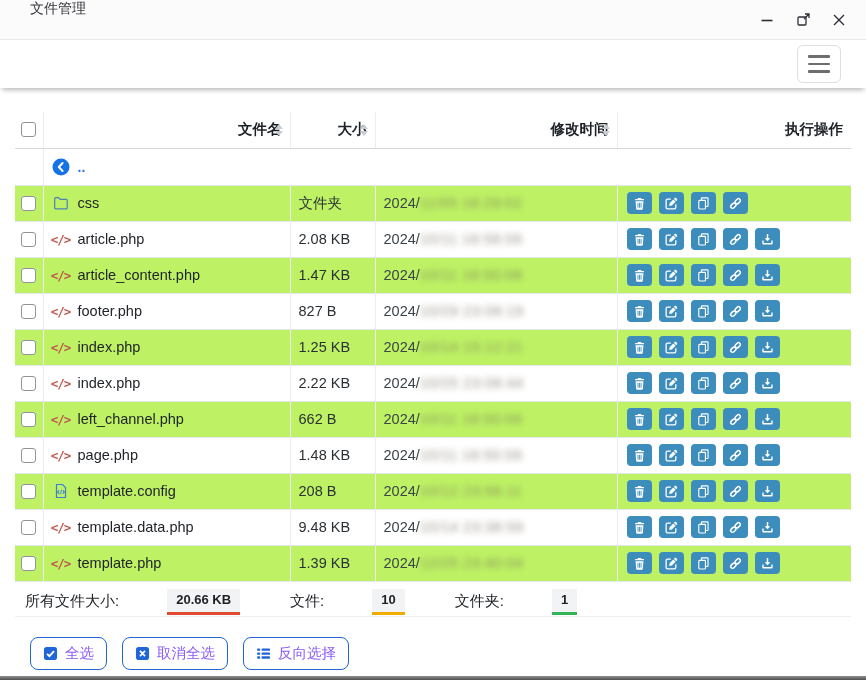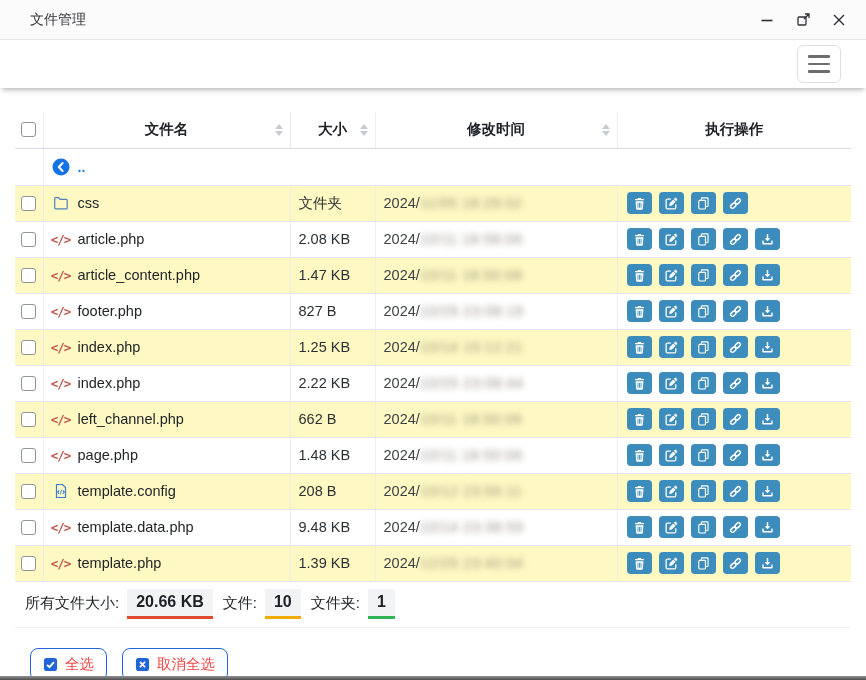--- a/index.html
+++ b/index.html
@@ -4,21 +4,21 @@
 <style>
   * { box-sizing: border-box; margin: 0; padding: 0; }
   html,body { width:866px; height:680px; }
   body {
     font-family: "Liberation Sans", sans-serif;
     background:#fff; color:#212529; position:relative; overflow:hidden;
   }
   
   .titlebar{
     height:40px; background:#fbfbfb; border-bottom:1px solid #e8e8e8;
-    display:flex; align-items:center; padding:0 18px 0 30px;
+    display:flex; padding:0 18px 0 30px;
   }
   .titlebar .title{ font-size:14px; color:#35353d; }
   .win-controls{ margin-left:auto; display:flex; align-items:center; gap:18px; }
   .win-btn{ background:none; border:none; cursor:pointer; width:18px; height:18px;
     display:flex; align-items:center; justify-content:center; padding:0; }
   
   .toolbar{
     height:48px; background:#fff; display:flex; justify-content:flex-end; align-items:center;
     padding:0 25px; box-shadow:0 4px 5px -2px rgba(0,0,0,.28); position:relative; z-index:2;
   }
@@ -26,23 +26,23 @@
     width:44px; height:38px; border:1px solid #dcdfe3; border-radius:6px; background:#fff;
     display:flex; flex-direction:column; justify-content:center; align-items:center; gap:5px; cursor:pointer;
   }
   .hamburger .bar{ width:22px; height:2.4px; background:#6d6d6d; border-radius:1px; }
   
   .content{ padding:24px 15px 0 15px; }
   table{ width:100%; border-collapse:collapse; table-layout:fixed; font-size:14.5px; }
   col.c0{width:28px;} col.c1{width:247px;} col.c2{width:85px;} col.c3{width:242px;} col.c4{width:234px;}
   th,td{ border-bottom:1px solid #e4e7ea; border-right:1px solid #ebedf0; padding:0 8px; height:36px; vertical-align:middle; }
   th:last-child, td:last-child{ border-right:none; }
-  thead th{ text-align:center; font-weight:700; color:#1d2126; position:relative; border-bottom:1px solid #d6dadf; background:#fff; }
+  thead th{ text-align:right; font-weight:700; color:#1d2126; position:relative; border-bottom:1px solid #d6dadf; background:#fff; }
   tr.up-row td{ height:37px; background:#fff; }
-  tbody tr.striped td{ background:#fef9c3; }
+  tbody tr.striped td{ background:#bef264; }
   .sort{ position:absolute; right:7px; top:50%; transform:translateY(-50%);
     display:flex; flex-direction:column; gap:2px; }
   .tri-up{ width:0;height:0;border-left:4px solid transparent;border-right:4px solid transparent;border-bottom:5px solid #c7ccd3; }
   .tri-down{ width:0;height:0;border-left:4px solid transparent;border-right:4px solid transparent;border-top:5px solid #c7ccd3; }
   input[type="checkbox"]{ appearance:none; -webkit-appearance:none; width:15px; height:15px;
     border:1px solid #8f9499; border-radius:3px; background:#fff; cursor:pointer; display:block; margin:0 auto; }
   .c-check{ text-align:center; padding:0 4px; }
   .name-wrap{ display:flex; align-items:center; gap:8px; }
   .ficon{ display:inline-flex; width:18px; justify-content:center; flex:none; }
   .code-glyph{ font:600 12.5px "DejaVu Sans Mono", monospace; color:#c0564e; letter-spacing:-1px; }
@@ -52,32 +52,32 @@
   .c-size{ color:#2b3035; }
   .c-date{ color:#3d4349; white-space:nowrap; }
   .censored{ filter:blur(3px); opacity:.7; color:#70675c; letter-spacing:.5px; user-select:none; }
   .c-actions{ white-space:nowrap; padding-left:9px; }
   .abtn{
     width:25px; height:22px; border:none; border-radius:4px; background:#3c8dbc; cursor:pointer;
     display:inline-flex; align-items:center; justify-content:center; margin-right:7px; padding:0;
   }
   .abtn svg{ width:13px; height:13px; display:block; }
   
-  .summary{ padding:7px 10px 8px; border-bottom:1px solid #edeff1; font-size:15px; color:#212529;
-    display:flex; align-items:center; }
-  .badge{ display:inline-block; background:#f2f3f5; font-weight:700; font-size:16px; color:#1d2126;
+  .summary{ padding:7px 10px 1px; border-bottom:1px solid #edeff1; font-size:15px; color:#212529;
+    display:flex; align-items:center;gap:40px; }
+  .badge{ display:inline-block; background:#f2f3f5; font-weight:700; font-size:13px; color:#1d2126;
     padding:2px 9px 3px; margin:0 10px 0 8px; line-height:1.4; }
   .badge-red{ border-bottom:3px solid #e14b32; }
   .badge-yellow{ border-bottom:3px solid #f0ad00; }
   .badge-green{ border-bottom:3px solid #31b455; }
   
   .actions-bar{ display:flex; gap:15px; padding:20px 15px 0; }
   .obtn{
     display:inline-flex; align-items:center; gap:7px; background:#fff; cursor:pointer;
-    border:1.6px solid #2166d6; color:#ef4444; border-radius:8px; padding:6px 12px; font-size:14.5px;
+    border:1.6px solid #2166d6; color:#8b5cf6; border-radius:8px; padding:6px 12px; font-size:14.5px;
     font-family:"Liberation Sans",sans-serif;
   }
   .obtn svg{ width:15px; height:15px; display:block; }
   
   .bottom-edge{ position:absolute; left:0; bottom:0; width:100%; height:4px;
     background:linear-gradient(to bottom,#909090,#4f4f4f); }
 </style>
 </head>
 <body>
 
@@ -770,17 +770,28 @@
           </svg>
         <span>全选</span>
       </button>
       <button class="obtn">
         <svg viewBox="0 0 16 16">
             <rect x="1" y="1" width="14" height="14" rx="3" fill="#2166d6"></rect>
             <path d="M5.3 5.3l5.4 5.4M10.7 5.3l-5.4 5.4" stroke="#fff" stroke-width="1.8"></path>
           </svg>
         <span>取消全选</span>
       </button>
+      <button class="obtn">
+        <svg viewBox="0 0 16 16" fill="#2166d6">
+            <rect x="1.2" y="2.6" width="3.2" height="2.5" rx="0.6"></rect>
+            <rect x="5.9" y="2.6" width="9" height="2.5" rx="0.6"></rect>
+            <rect x="1.2" y="6.8" width="3.2" height="2.5" rx="0.6"></rect>
+            <rect x="5.9" y="6.8" width="9" height="2.5" rx="0.6"></rect>
+            <rect x="1.2" y="11" width="3.2" height="2.5" rx="0.6"></rect>
+            <rect x="5.9" y="11" width="9" height="2.5" rx="0.6"></rect>
+          </svg>
+        <span>反向选择</span>
+      </button>
     </div>
   </div>
 
   <div class="bottom-edge"></div>
 </div>
 
 </body></html>

